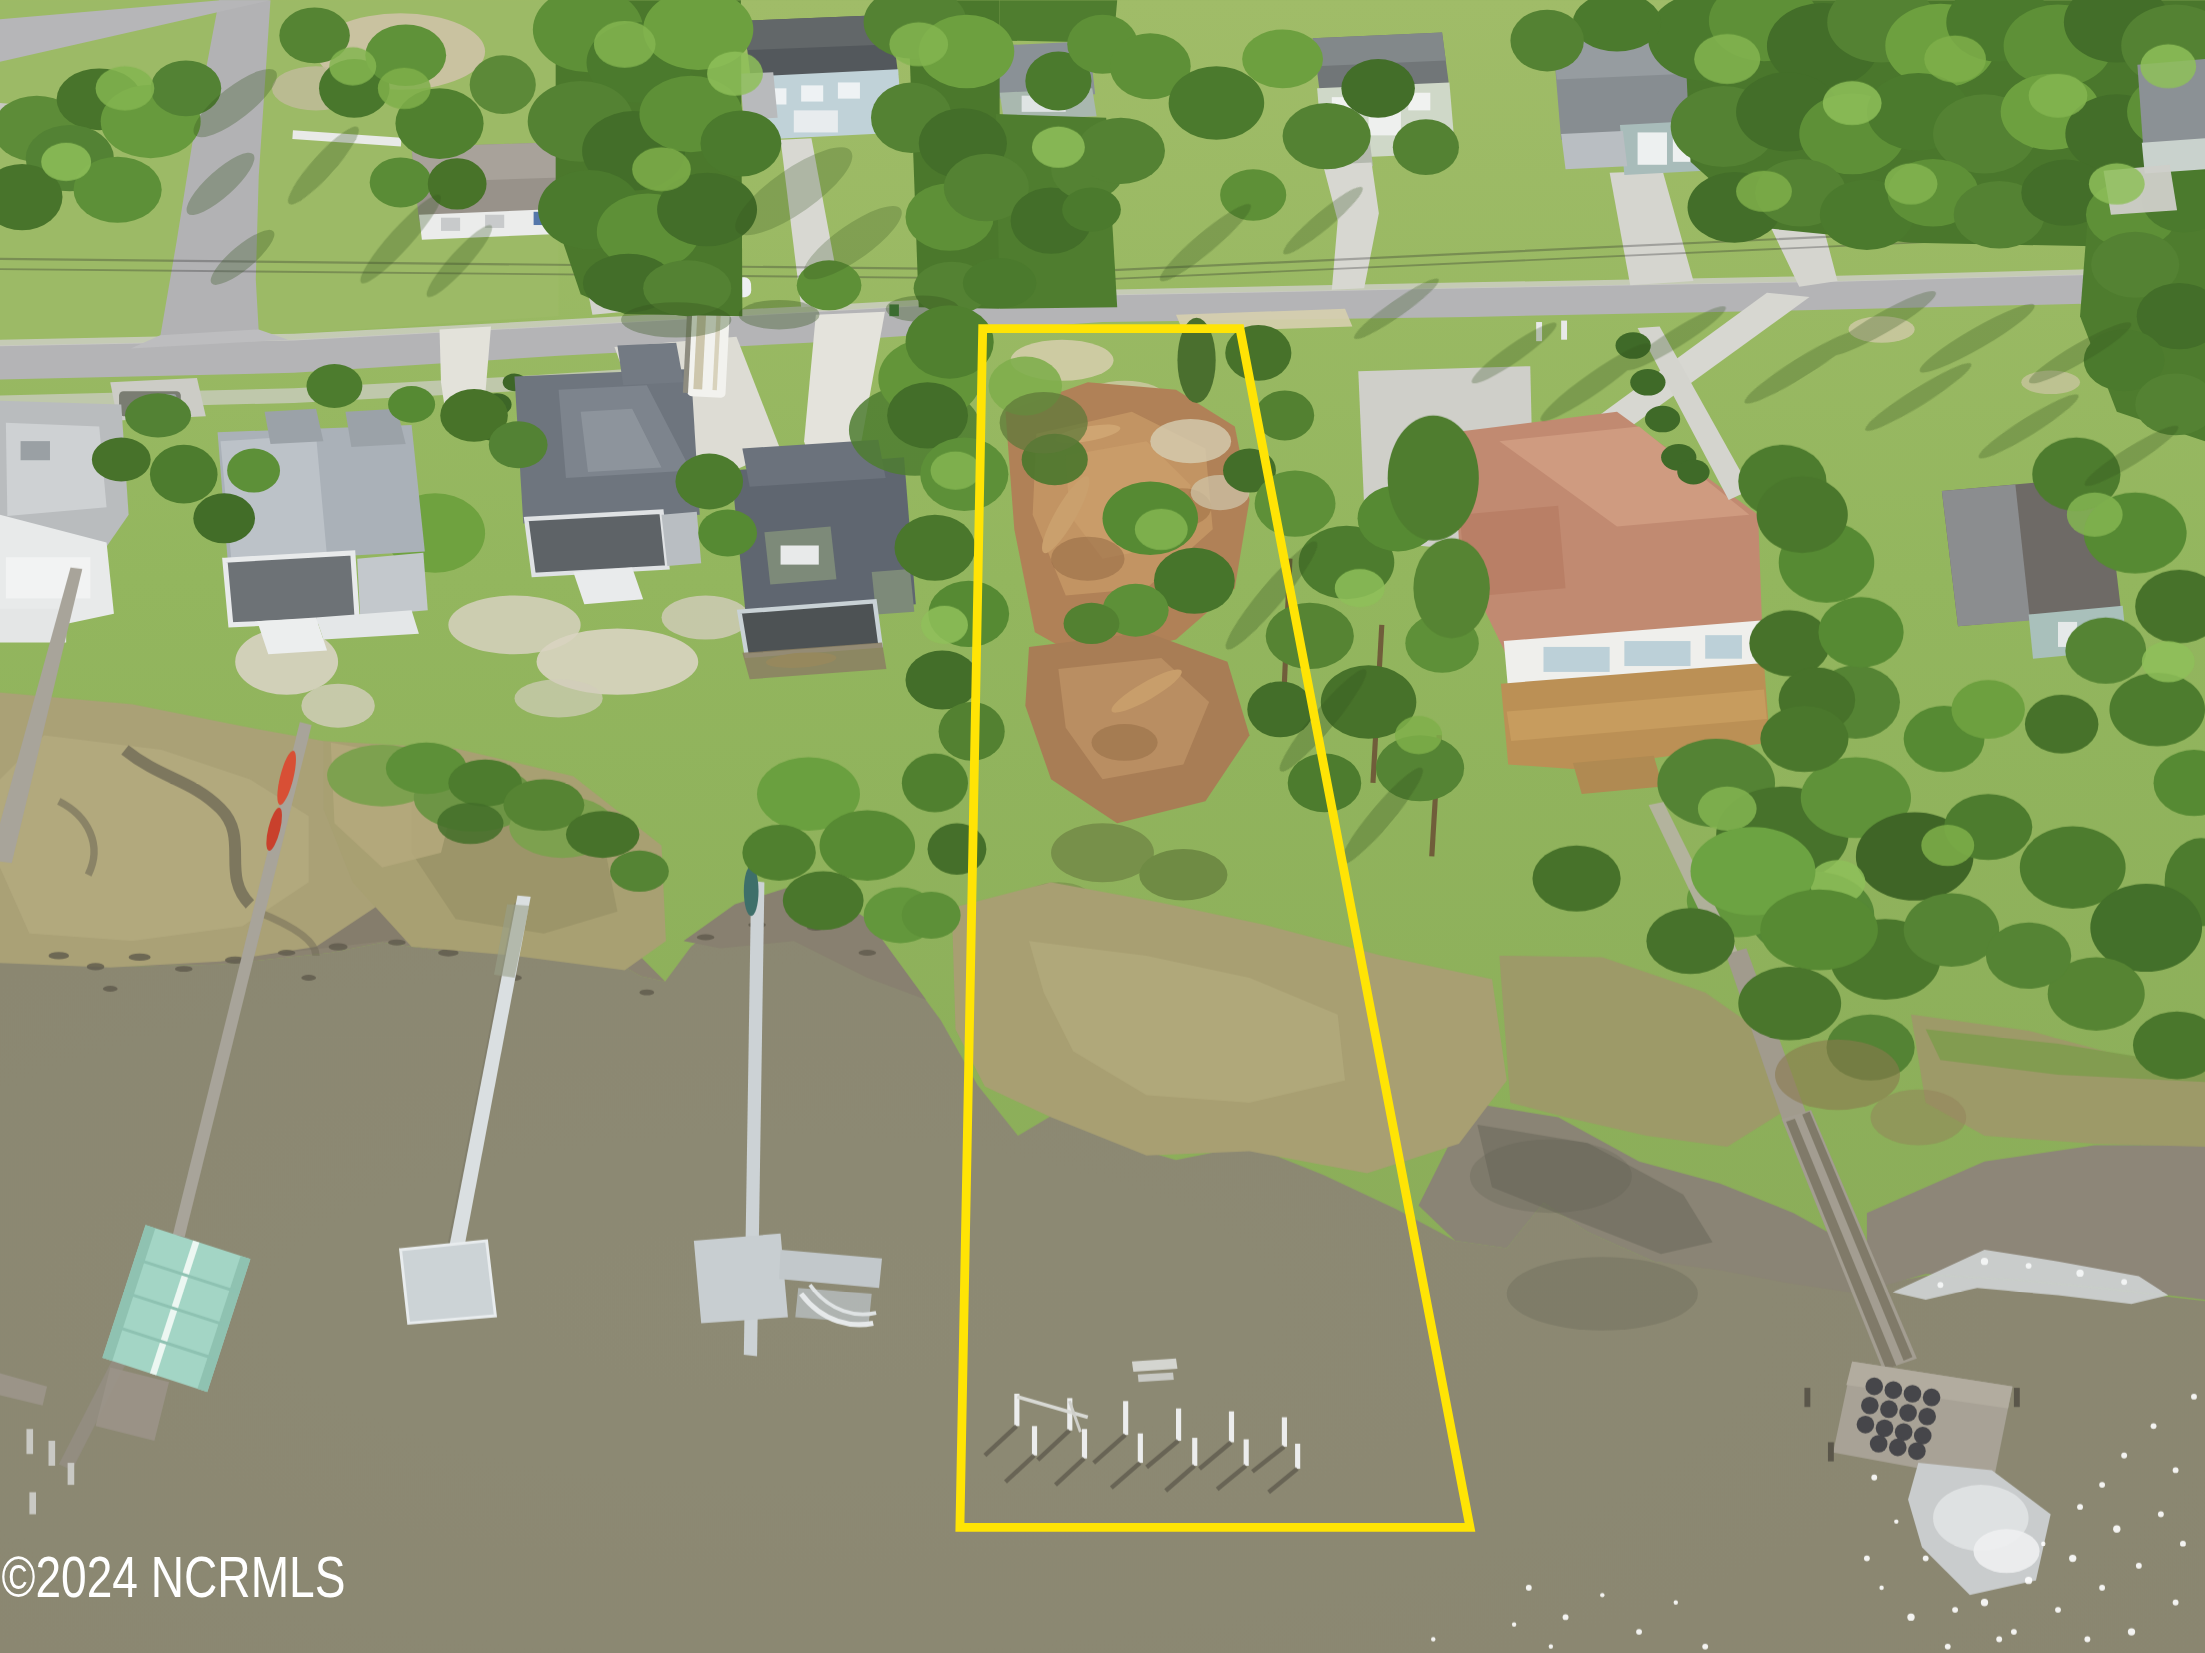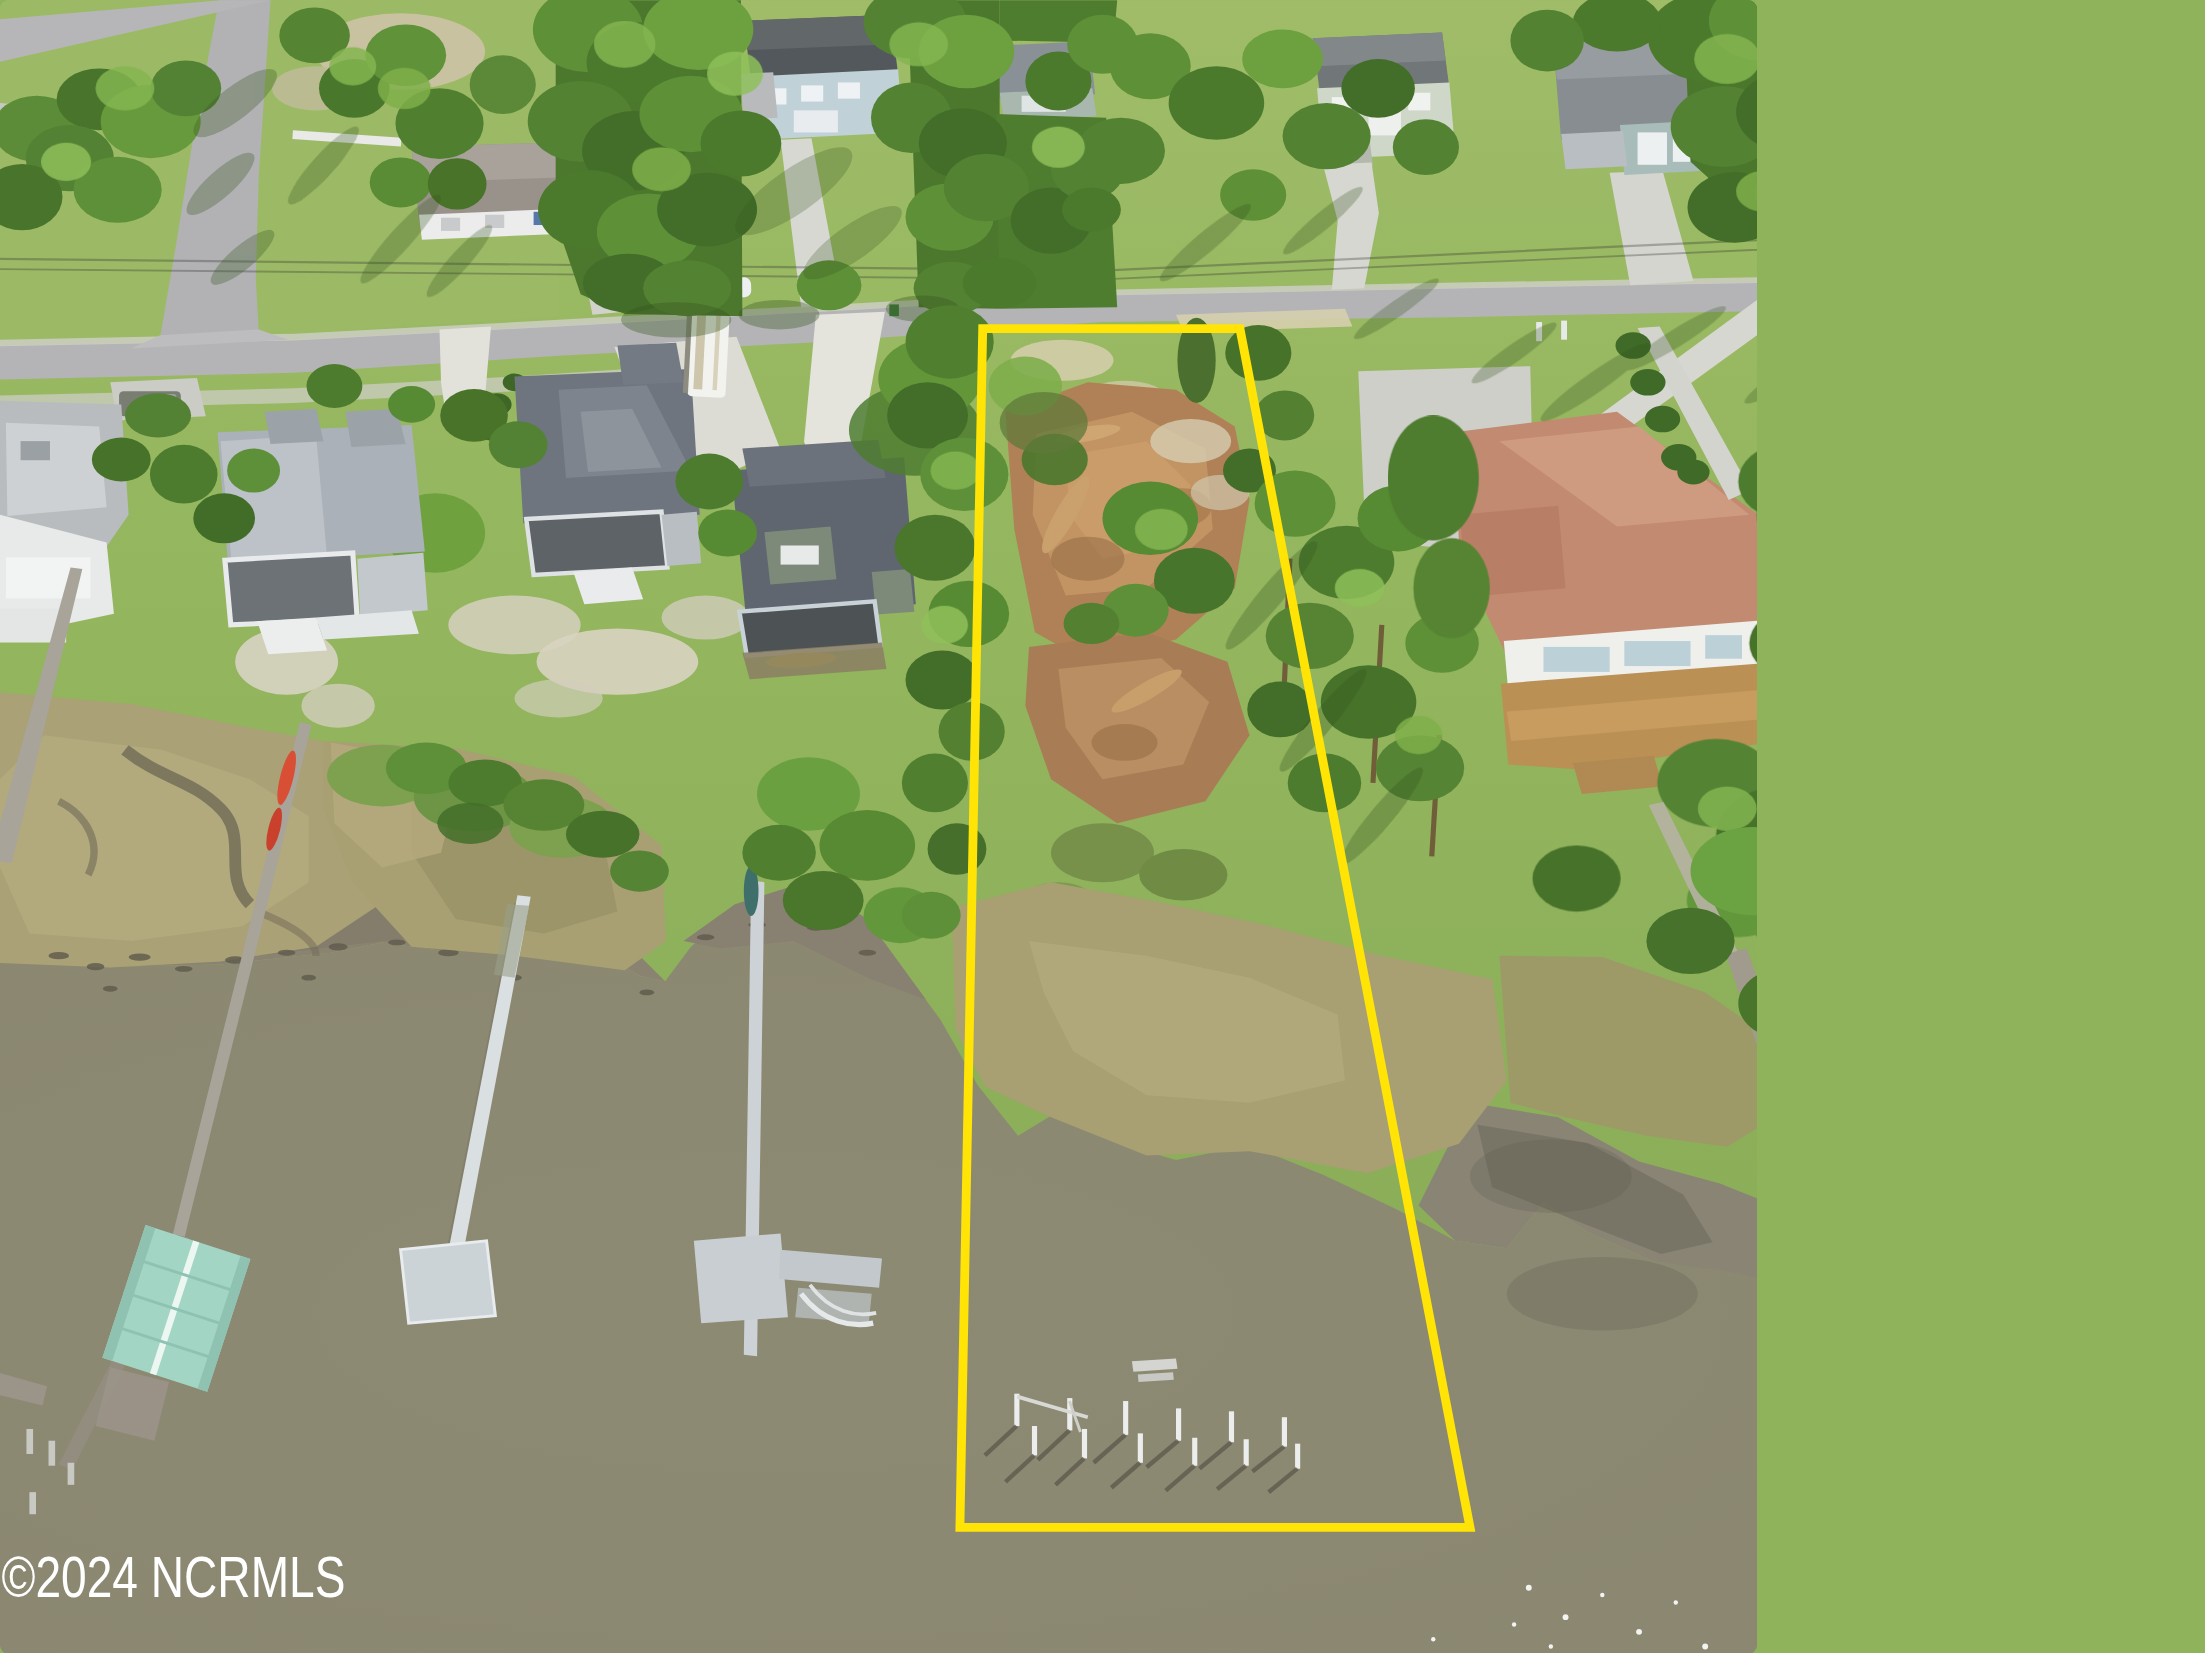--- a/index.html
+++ b/index.html
@@ -1,16 +1,16 @@
 <!DOCTYPE html>
 <html style="font-size:11.8px"><head>
 <meta charset="utf-8">
 <style>
 html,body{margin:0;padding:0;background:#8fb35b;font-family:"Liberation Sans",sans-serif;}
-#wrap{position:relative;width:1757px;height:1654px;overflow:hidden;border-radius:9px;}
+#wrap{position:relative;width:2205px;height:1654px;overflow:hidden;}
 svg{display:block;}
 </style>
 </head>
 <body>
 <div id="wrap">
 <svg width="2205" height="1654" viewBox="0 0 3000 2250">
 <defs>
 <linearGradient id="lawng" x1="0" y1="0" x2="0" y2="1">
 <stop offset="0" stop-color="#a0bc68"></stop>
 <stop offset="0.35" stop-color="#93b65e"></stop>

